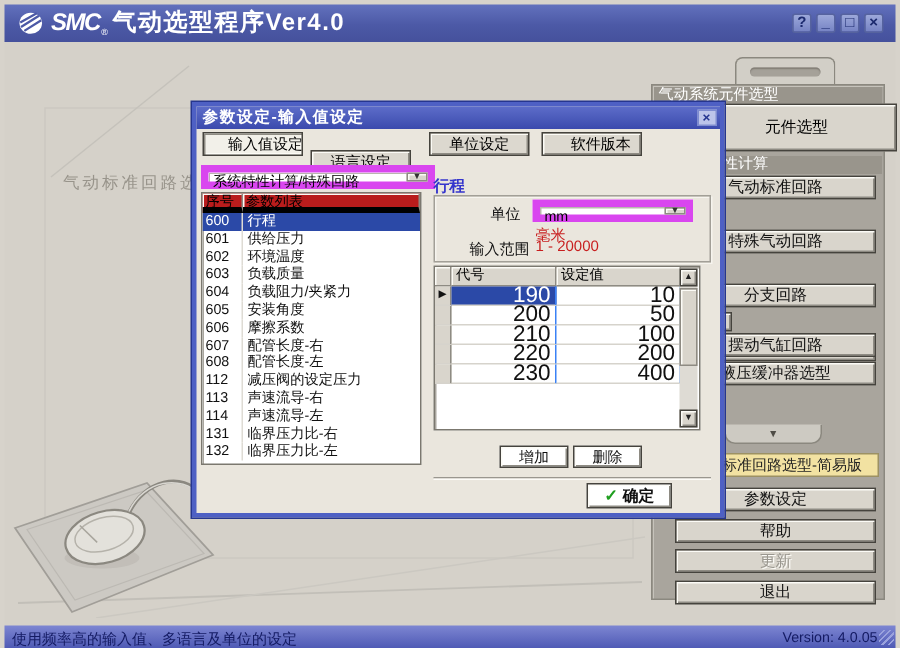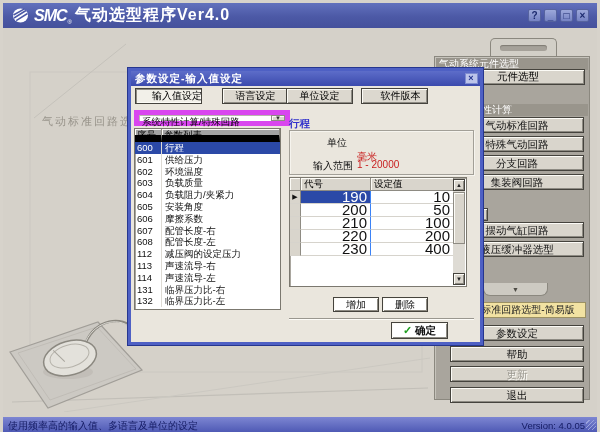--- a/index.html
+++ b/index.html
@@ -32,24 +32,24 @@
 .strip{position:absolute;background:#99958c;color:#fff;font-size:10px;line-height:12px;
   white-space:nowrap;overflow:hidden;padding-left:3px;z-index:3}
 #strip1{left:436px;top:58px;width:152px;height:12px}
 #strip2{left:436px;top:104px;width:152px;height:12px;padding-left:16px}
 .bevel{background:#d9d5cc;border:1px solid #45433d;
   box-shadow:inset 1px 1px 0 #fcfbf6,inset -1px -1px 0 #8e8b83}
 .gbtn{position:relative;height:16px;line-height:15px;text-align:center;font-size:10.5px;color:#111;
   white-space:nowrap;overflow:hidden;cursor:default}
 .gbtn.disabled{color:#9b9890;text-shadow:1px 1px 0 #fdfcf8}
 .bgroup{position:absolute;width:134px;z-index:3}
-#btn-comp{position:absolute;left:451px;top:69px;width:134px;height:16px;z-index:3;
+#btn-comp{position:absolute;left:464px;top:69px;width:134px;height:32px;z-index:3;
   display:flex;align-items:center;justify-content:center;font-size:10.5px}
 #circuit-btns{left:450px;top:117px}
-#circuit-btns .gbtn{margin-bottom:3px}
+#circuit-btns .gbtn{margin-bottom:20px}
 #sliver{position:absolute;left:477px;top:208px;width:11px;height:13px;z-index:3}
 #more-btns{left:450px;top:222px}
 #more-btns .gbtn{margin-bottom:3.2px}
 #side-tab-bottom{position:absolute;left:483px;top:283px;width:65px;height:13px;background:#cdcac2;
   border:1px solid #8b887f;border-top:none;border-radius:0 0 7px 7px;z-index:3;
   display:flex;align-items:center;justify-content:center}
 #tab-arrow{font-size:7px;color:#4e4c45;line-height:1}
 #yellowbar{position:absolute;left:450px;top:302px;width:136px;height:16px;background:#f2e2a2;
   border:1px solid #9c9164;font-size:10px;color:#222;display:flex;align-items:center;justify-content:center;
   white-space:nowrap;overflow:hidden;z-index:3}
@@ -69,21 +69,21 @@
   display:flex;align-items:center;justify-content:center;font-size:10px;white-space:nowrap;overflow:hidden}
 .tab3d.active{background:#f2f0e9;box-shadow:inset 1px 1px 0 #8e8b83,inset -1px -1px 0 #fcfbf6}
 .combo{position:absolute;background:#fff;border:5px solid #d946ef;box-shadow:inset 1px 1px 0 #b9b6ae}
 .combo-text{position:absolute;left:3px;top:1px;font-size:9.5px;line-height:12px;white-space:nowrap;overflow:hidden;right:15px}
 .combo-arrow{position:absolute;right:0;top:0;bottom:0;width:14px;background:#d9d5cc;border:1px solid #8e8b83;
   box-shadow:inset 1px 1px 0 #fcfbf6;font-size:6px;display:flex;align-items:center;justify-content:center;color:#333}
 #cat-combo{left:3px;top:39px;width:156px;height:16px}
 .sunken{position:absolute;background:#fff;border:1px solid #7b786f;box-shadow:inset 1px 1px 0 #a9a69e;overflow:hidden}
 #plist{left:3px;top:57px;width:147px;height:182px}
 .lhead{display:flex;height:13px}
-.lh{background:#a3a3a3;border-right:1px solid #8e8b83;border-bottom:7px solid #000000;
+.lh{background:#b91c1c;border-right:1px solid #8e8b83;border-bottom:4px solid #000000;
   box-shadow:inset 1px 1px 0 #fcfbf6;font-size:9.5px;line-height:12px;padding-left:2px}
 .lh1{width:27px}.lh2{flex:1}
 .lrow{display:flex;height:11.8px;font-size:9.5px;line-height:11.5px;color:#111}
 .lno{width:27px;padding-left:2px;border-right:1px solid #dedbd4}
 .lname{flex:1;padding-left:3px;white-space:nowrap;overflow:hidden}
 .lrow.sel{background:#2b49a7;color:#fff}
 #pname{position:absolute;left:158px;top:46px;font-size:10.5px;color:#3535cc;font-weight:bold}
 #gbox{position:absolute;left:158px;top:59px;width:185px;height:45px;border:1px solid #a29f97;
   box-shadow:inset 1px 1px 0 #f6f4ee,1px 1px 0 #f6f4ee}
 #ulabel{position:absolute;left:196px;top:65px;font-size:10px;color:#111}
@@ -199,21 +199,21 @@
       <div class="gbtn bevel">退出</div>
     </div>
 
   <div id="dialog">
     <div id="dtitle">
       <span>参数设定-输入值设定</span>
       <span id="dclose">×</span>
     </div>
     <div id="dlg-tabs">
         <div class="tab3d active" style="left: 4px; padding-left: 17px;">输入值设定</div>
-        <div class="tab3d" style="left: 91px;">语言设定</div>
+        <div class="tab3d" style="left: 76px; margin-top: 12px;">语言设定</div>
         <div class="tab3d" style="left: 155px;">单位设定</div>
         <div class="tab3d" style="left: 230px; padding-left: 12px;">软件版本</div>
       </div>
 
     <div class="combo" id="cat-combo">
       <span class="combo-text">系统特性计算/特殊回路</span>
       <span class="combo-arrow">▼</span>
     </div>
 
     <div id="plist" class="sunken">
@@ -277,20 +277,24 @@
           <div class="lrow">
             <span class="lno">132</span>
             <span class="lname">临界压力比-左</span>
           </div>
         </div>
     </div>
 
     <div id="pname">行程</div>
     <div id="gbox"></div>
     <span id="ulabel">单位</span>
+    <div class="combo" id="unit-combo">
+      <span class="combo-text">mm</span>
+      <span class="combo-arrow">▼</span>
+    </div>
     <span id="ualt">毫米</span>
     <span id="rlabel">输入范围</span>
     <span id="rval">1 - 20000</span>
 
     <div id="grid" class="sunken">
       <div class="ghead">
         <span class="gh s"></span>
         <span class="gh c">代号</span>
         <span class="gh v">设定值</span>
       </div>

